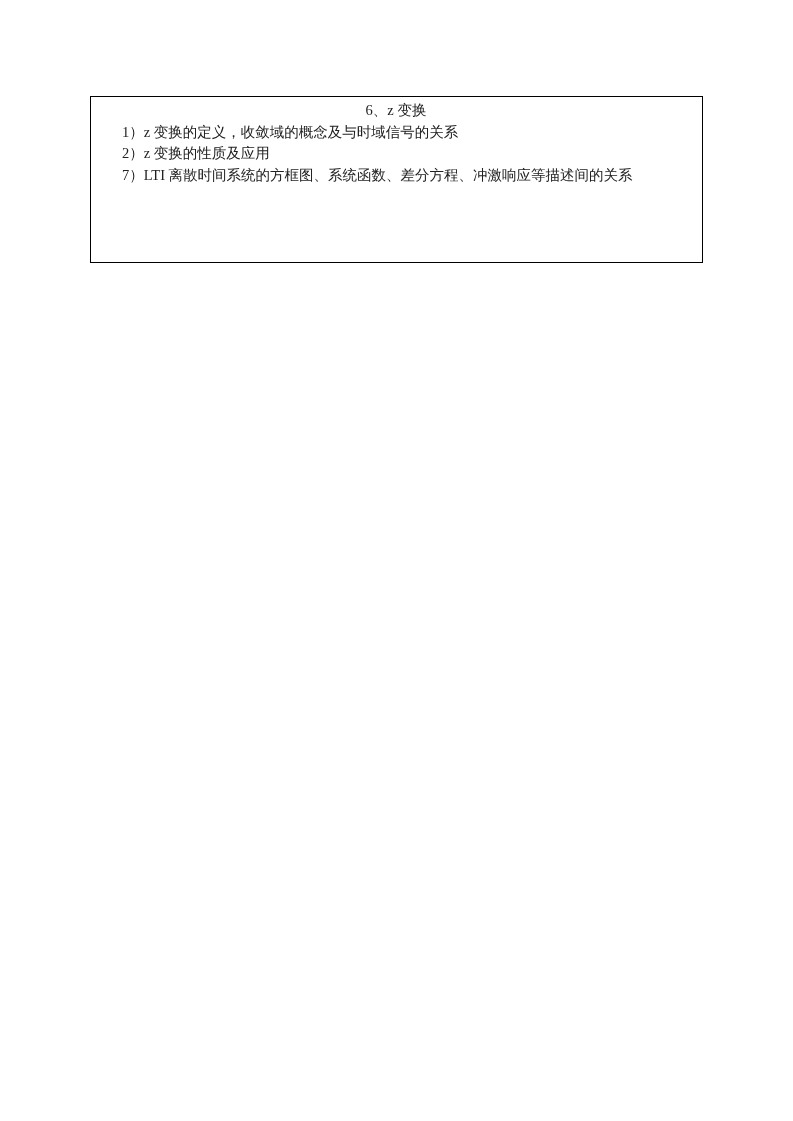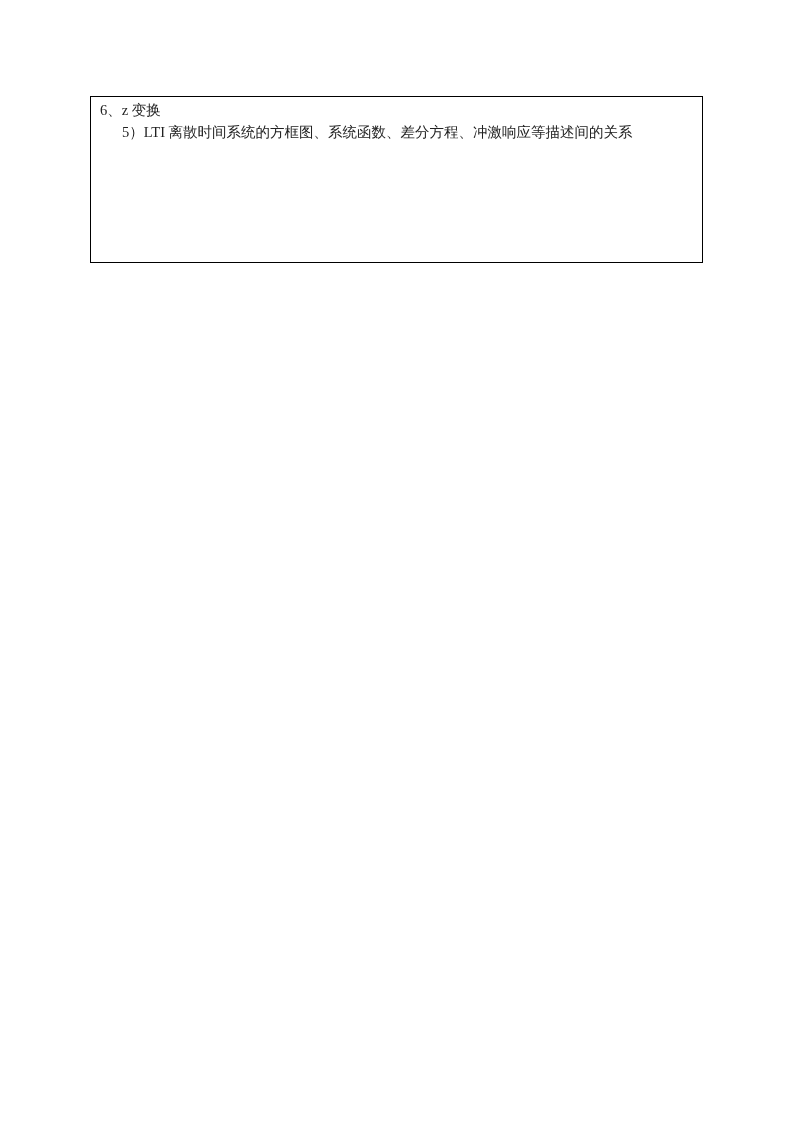--- a/index.html
+++ b/index.html
@@ -25,26 +25,29 @@
     border: 1.5px solid #000000;
     background: #ffffff;
     padding: 3px 10px 0 9px;
     color: #212121;
     font-size: 14.5px;
     line-height: 21.6px;
     white-space: nowrap;
   }
   .section-heading {
     padding-left: 0;
+    text-align: center;
   }
   .section-item {
     padding-left: 22px;
   }
 </style>
 </head>
 <body>
 
 <div class="page">
   <div class="content-box">
     <div class="section-heading">6、z 变换</div>
-    <div class="section-item">5）LTI 离散时间系统的方框图、系统函数、差分方程、冲激响应等描述间的关系</div>
+    <div class="section-item">1）z 变换的定义，收敛域的概念及与时域信号的关系</div>
+    <div class="section-item">2）z 变换的性质及应用</div>
+    <div class="section-item">7）LTI 离散时间系统的方框图、系统函数、差分方程、冲激响应等描述间的关系</div>
   </div>
 </div>
 
 </body></html>

